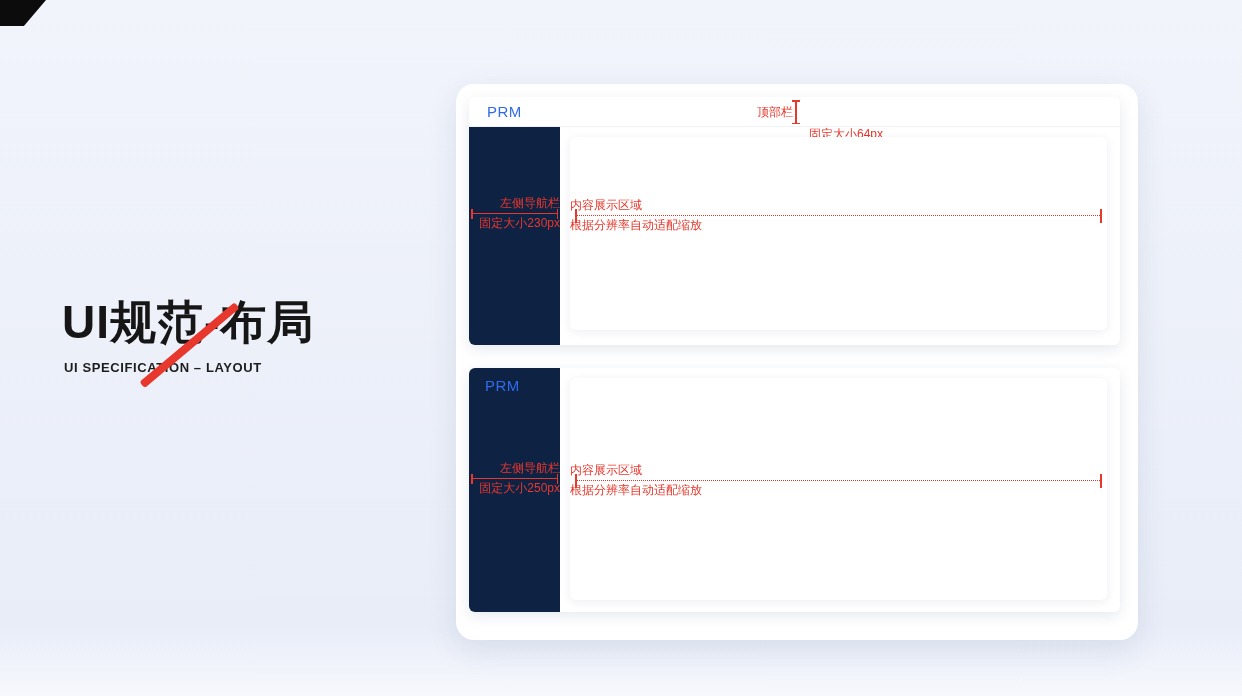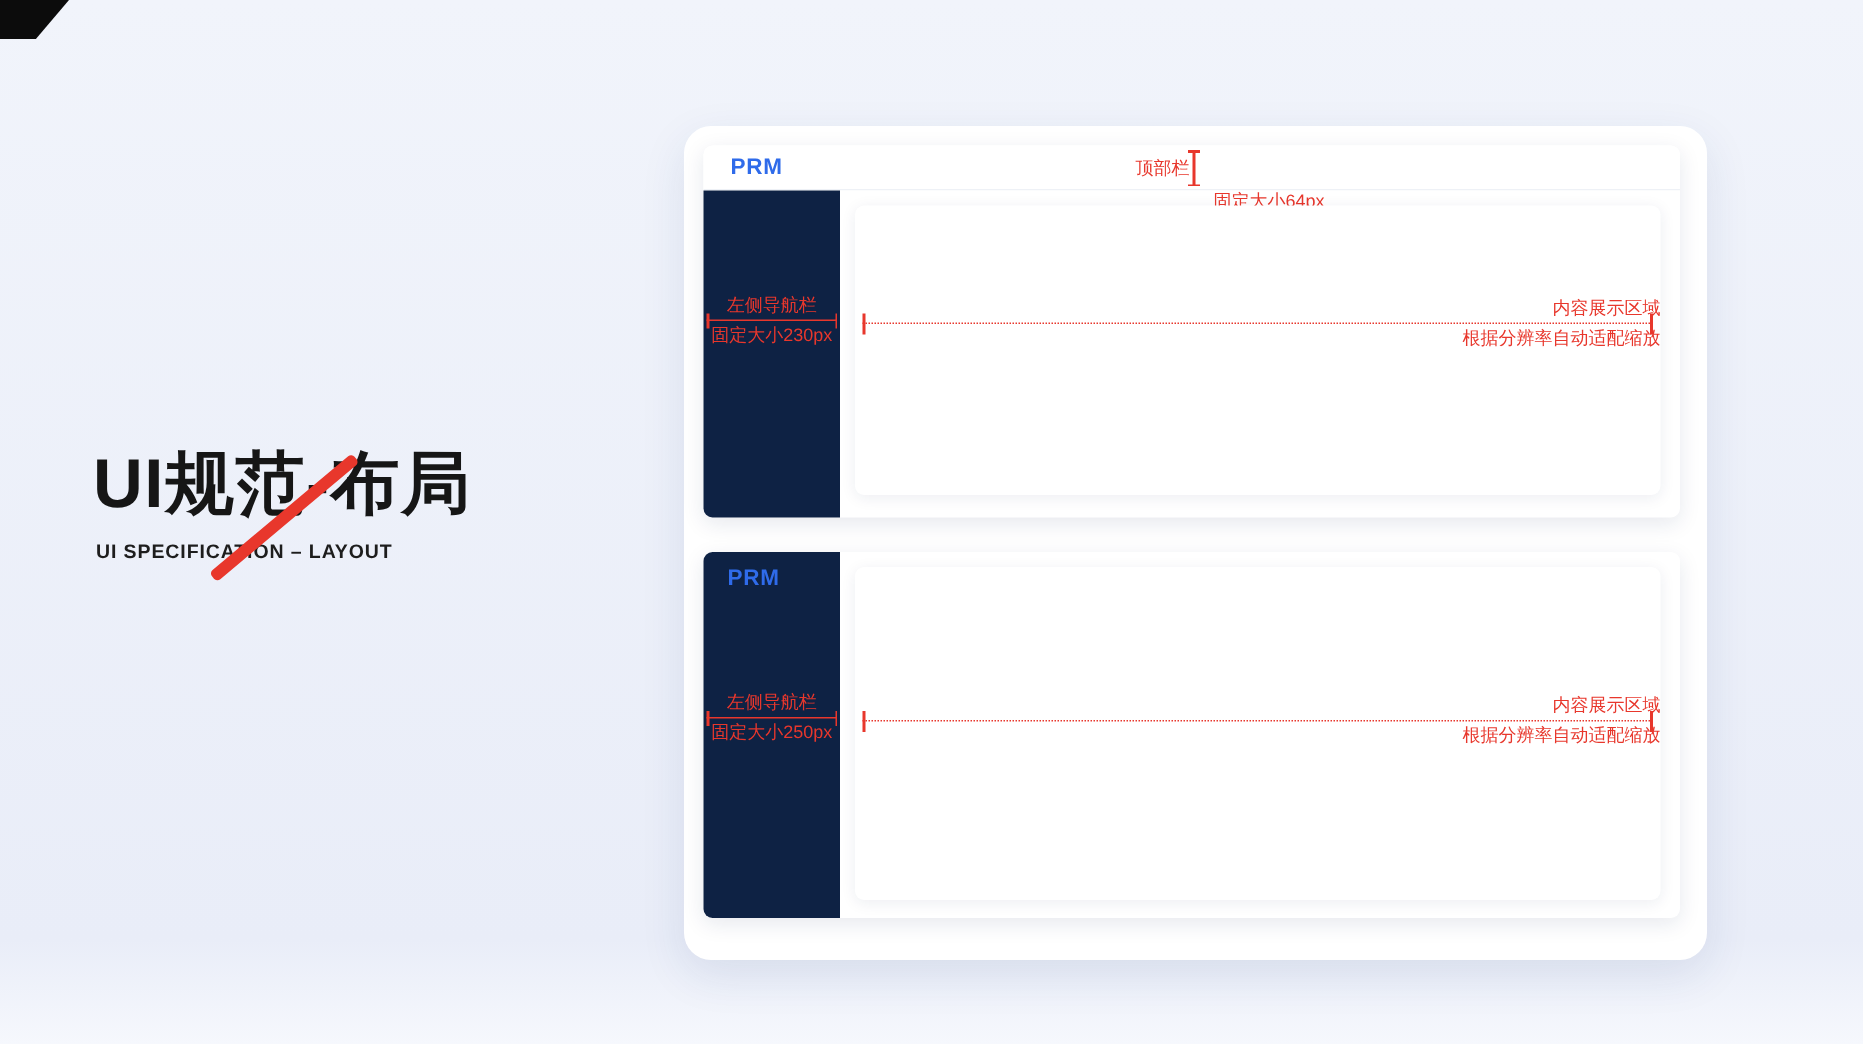--- a/index.html
+++ b/index.html
@@ -50,21 +50,21 @@
   .mockup-top{left:13px;top:13px;width:651px;height:248px;}
   .mockup-bottom{left:13px;top:284px;width:651px;height:244px;}
 
   
   .mock-header{
     position:absolute;left:0;top:0;right:0;height:30px;
     border-radius:6px 6px 0 0;border-bottom:1px solid #eef1f6;
     display:flex;align-items:center;padding-left:18px;background:#fff;
   }
   .prm-logo{
-    color:var(--brand-blue);font-weight:700;font-size:15px;letter-spacing:0.5px;
+    color:var(--brand-blue);font-weight:400;font-size:15px;letter-spacing:0.5px;
   }
 
   
   .red-text{color:var(--accent-red);font-size:12px;line-height:13px;white-space:nowrap;}
   .topbar-note{position:absolute;top:0;left:288px;height:30px;width:130px;}
   .tb-label{position:absolute;left:0;top:9px;}
   .dim-vline{
     position:absolute;left:38px;top:3px;height:24px;width:1.5px;background:var(--accent-red);
   }
   .dim-vline::before,.dim-vline::after{
@@ -73,39 +73,39 @@
   .dim-vline::before{top:0;}
   .dim-vline::after{bottom:0;}
   .tb-size{position:absolute;left:52px;top:9px;padding-bottom:5px;border-bottom:1.5px solid var(--accent-red);margin-top:22px;}
 
   
   .mock-sidebar{position:absolute;left:0;width:91px;background:var(--sidebar-navy);}
   .mockup-top .mock-sidebar{top:30px;bottom:0;border-radius:0 0 0 6px;}
   .mockup-bottom .mock-sidebar{top:0;bottom:0;border-radius:6px 0 0 6px;}
   .sidebar-logo{position:absolute;left:16px;top:9px;}
 
-  .sidebar-note{position:absolute;left:0;right:0;text-align:center;}
+  .sidebar-note{position:absolute;left:0;right:0;text-align:right;}
   .mockup-top .sidebar-note{top:70px;}
   .mockup-bottom .sidebar-note{top:94px;}
   .dim-hline{position:relative;margin:3px 2px;border-top:1.5px solid var(--accent-red);}
   .dim-hline::before,.dim-hline::after{
     content:"";position:absolute;top:-5px;width:1.5px;height:10px;background:var(--accent-red);
   }
   .dim-hline::before{left:0;}
   .dim-hline::after{right:0;}
 
   
   .content-panel{
     position:absolute;background:#ffffff;border-radius:6px;
     box-shadow:0 2px 10px rgba(20,40,90,0.08);
   }
   .mockup-top .content-panel{left:101px;right:13px;top:40px;bottom:15px;}
   .mockup-bottom .content-panel{left:101px;right:13px;top:10px;bottom:12px;}
 
-  .content-note{position:absolute;left:0;right:0;text-align:right;}
+  .content-note{position:absolute;left:0;right:0;text-align:left;}
   .mockup-top .content-note{top:62px;}
   .mockup-bottom .content-note{top:86px;}
   .dotted-line{position:relative;margin:3px 5px;border-top:1.5px dotted var(--accent-red);}
   .dotted-line::before,.dotted-line::after{
     content:"";position:absolute;top:-7px;width:2px;height:14px;background:var(--accent-red);
   }
   .dotted-line::before{left:0;}
   .dotted-line::after{right:0;}
 </style>
 </head>

